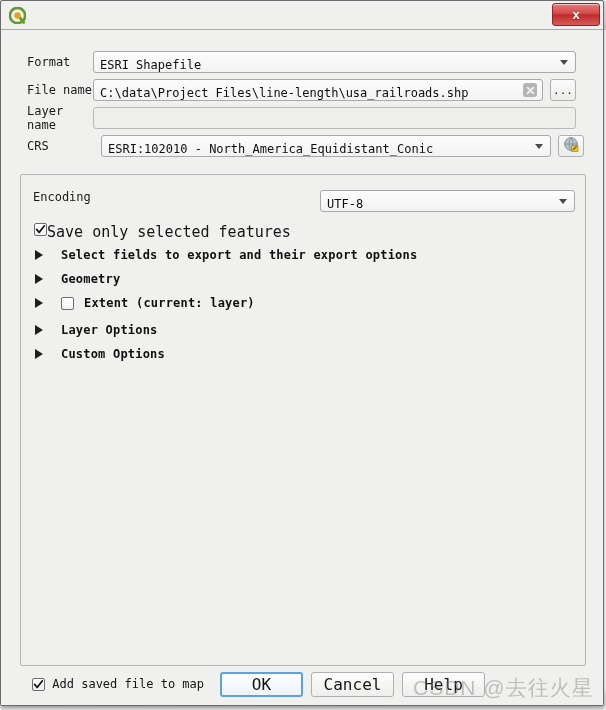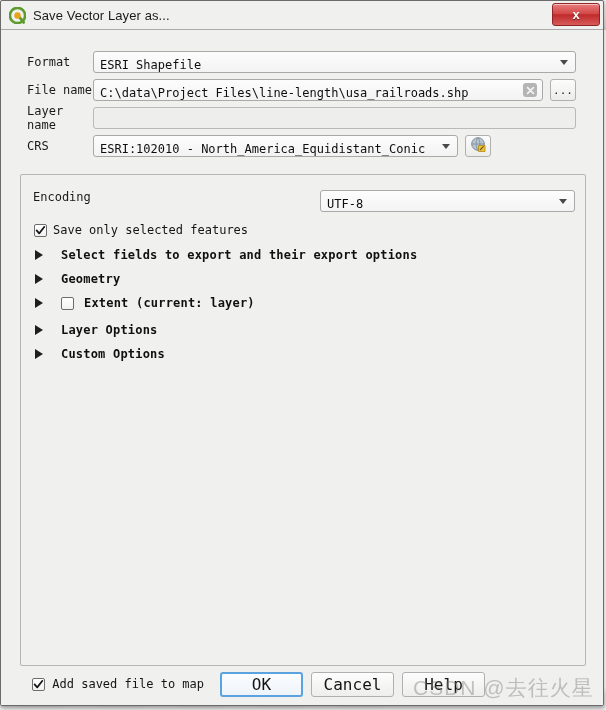--- a/index.html
+++ b/index.html
@@ -242,23 +242,22 @@
     align-items: center;
     justify-content: center;
     flex: 0 0 13px;
     cursor: pointer;
   }
   .cbox svg { display: block; }
 
   .checkline {
     position: absolute;
     display: flex;
-    align-items: flex-end;
-    gap: 6px;
-    font-size: 12px;
+    align-items: flex-start;
+    font-size: 15px;
     color: #141414;
   }
 
   
   .section {
     position: absolute;
     left: 14px;
     display: flex;
     align-items: center;
     height: 18px;
@@ -363,21 +362,20 @@
 <div id="dialog">
 
   <div id="titlebar">
     <div id="qgis-logo">
       <svg width="17" height="17" viewBox="0 0 17 17">
         <circle cx="8.5" cy="8.5" r="7.6" fill="none" stroke="#5e9b2e" stroke-width="2.6"></circle>
         <path d="M9.6 9.2 L14.6 15.4" stroke="#5e9b2e" stroke-width="2.8" stroke-linecap="round"></path>
         <circle cx="8.5" cy="8.5" r="3.2" fill="#e8a317"></circle>
       </svg>
     </div>
-    <div id="title-text">Save Vector Layer as...</div>
     <div id="close-btn">
       <span>x</span>
     </div>
   </div>
 
   <div id="body">
 
     <div class="row" style="top:21px;">
       <div class="flabel">Format</div>
       <div class="field combo" style="width:483px;">
@@ -401,21 +399,21 @@
           <svg width="9" height="9" viewBox="0 0 9 9">
             <path d="M1.6 1.6 L7.4 7.4 M7.4 1.6 L1.6 7.4" stroke="#f4f4f4" stroke-width="1.7" stroke-linecap="round"></path>
           </svg>
         </span>
       </div>
       <div class="toolbtn">...</div>
     </div>
 
     <div class="row" style="top:105px;">
       <div class="flabel">CRS</div>
-      <div class="field combo" style="width:365px;">
+      <div class="field combo" style="width:450px;margin-left:8px;">
         <span>ESRI:102010 - North_America_Equidistant_Conic</span>
         <span class="caret"></span>
       </div>
       <div class="toolbtn">
         <span>
           <svg width="17" height="17" viewBox="0 0 17 17">
             <circle cx="8" cy="8" r="6.3" fill="#b9c6d2" stroke="#7c8b99" stroke-width="1"></circle>
             <path d="M1.7 8 H14.3 M8 1.7 C5.4 4.3 5.4 11.7 8 14.3 C10.6 11.7 10.6 4.3 8 1.7Z" fill="none" stroke="#7c8b99" stroke-width=".8"></path>
             <path d="M8.5 9.5 L15 9.5 L15 15.5 L8.5 15.5 Z" fill="#f0c23a" stroke="#b08c17" stroke-width=".8"></path>
             <path d="M10 14 L13.6 10.4" stroke="#6c5a14" stroke-width="1.1"></path>

